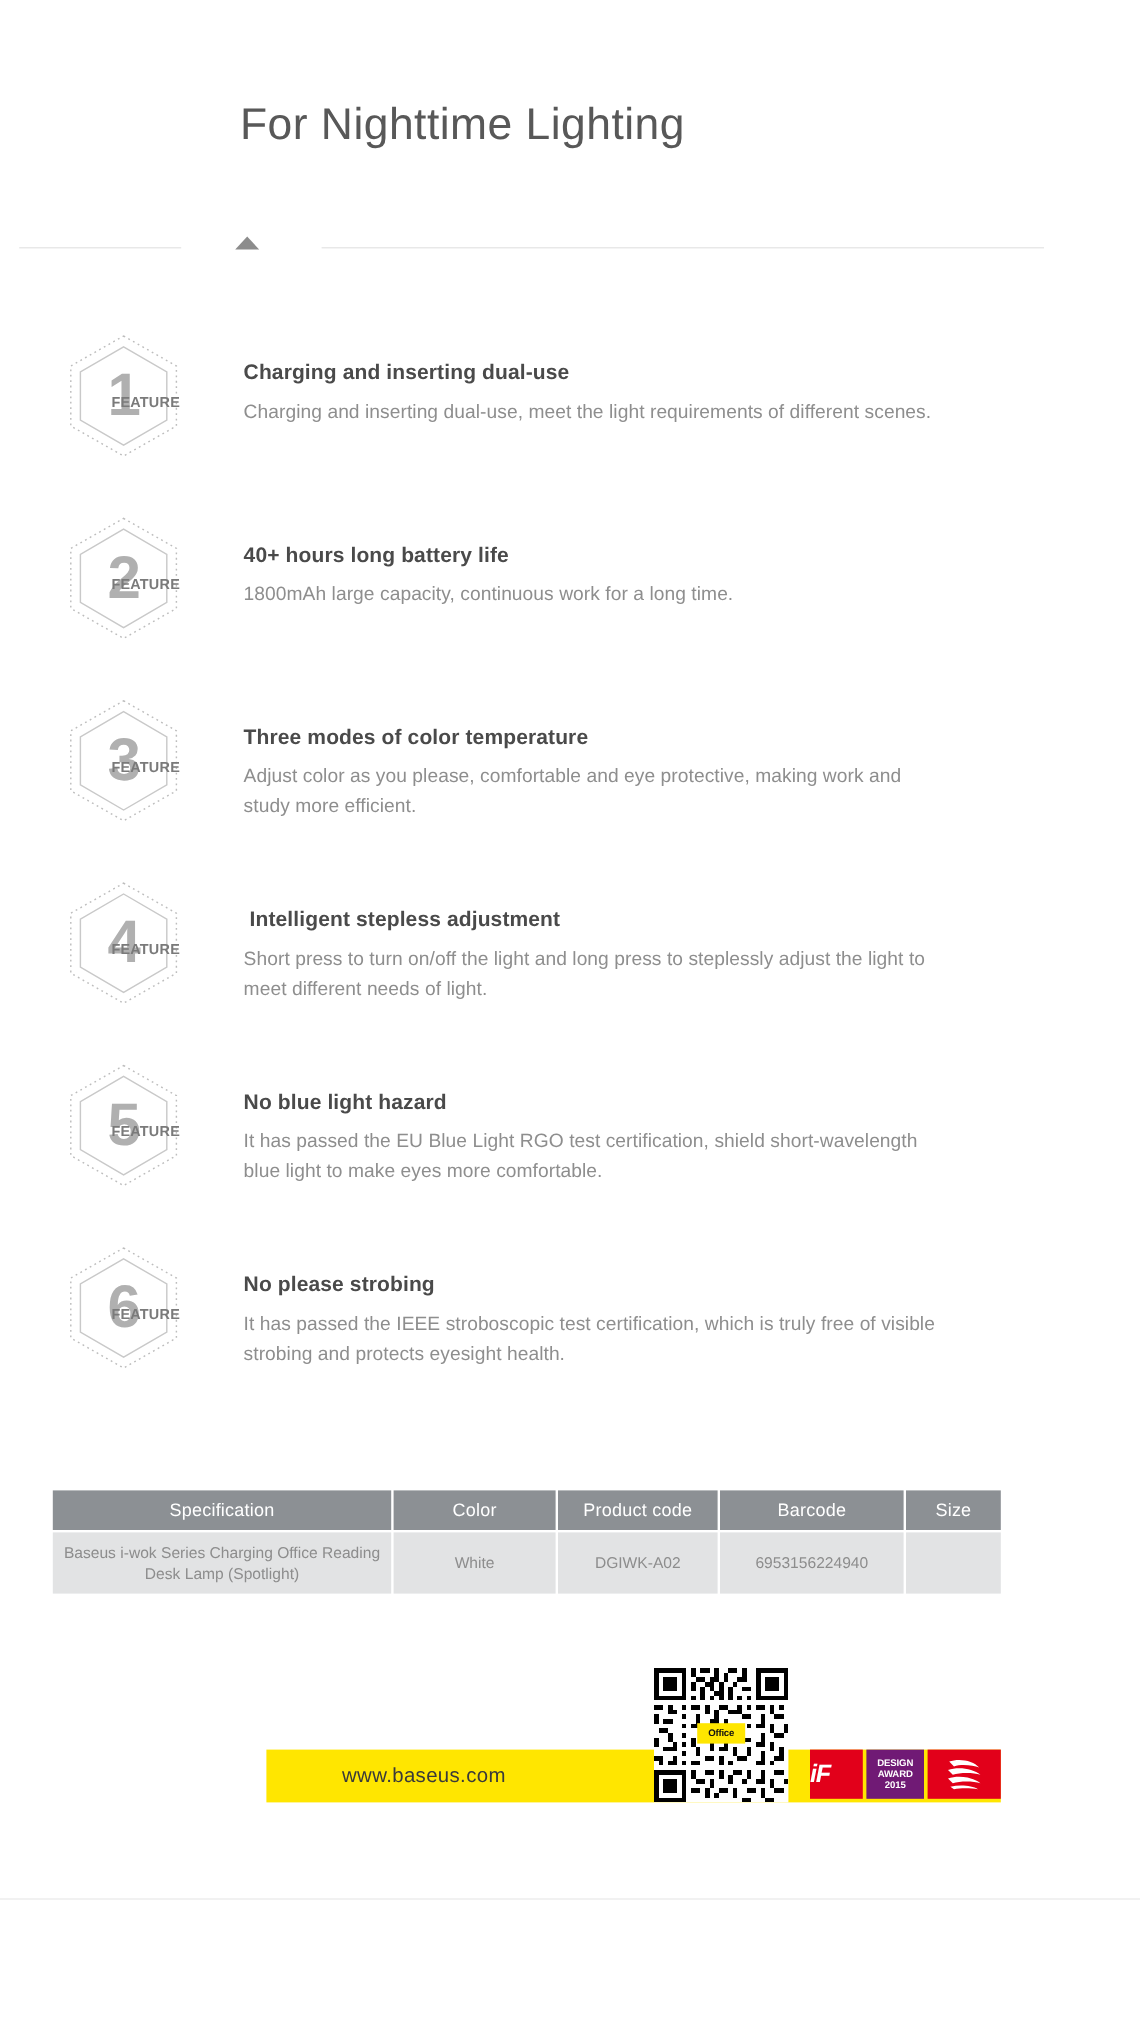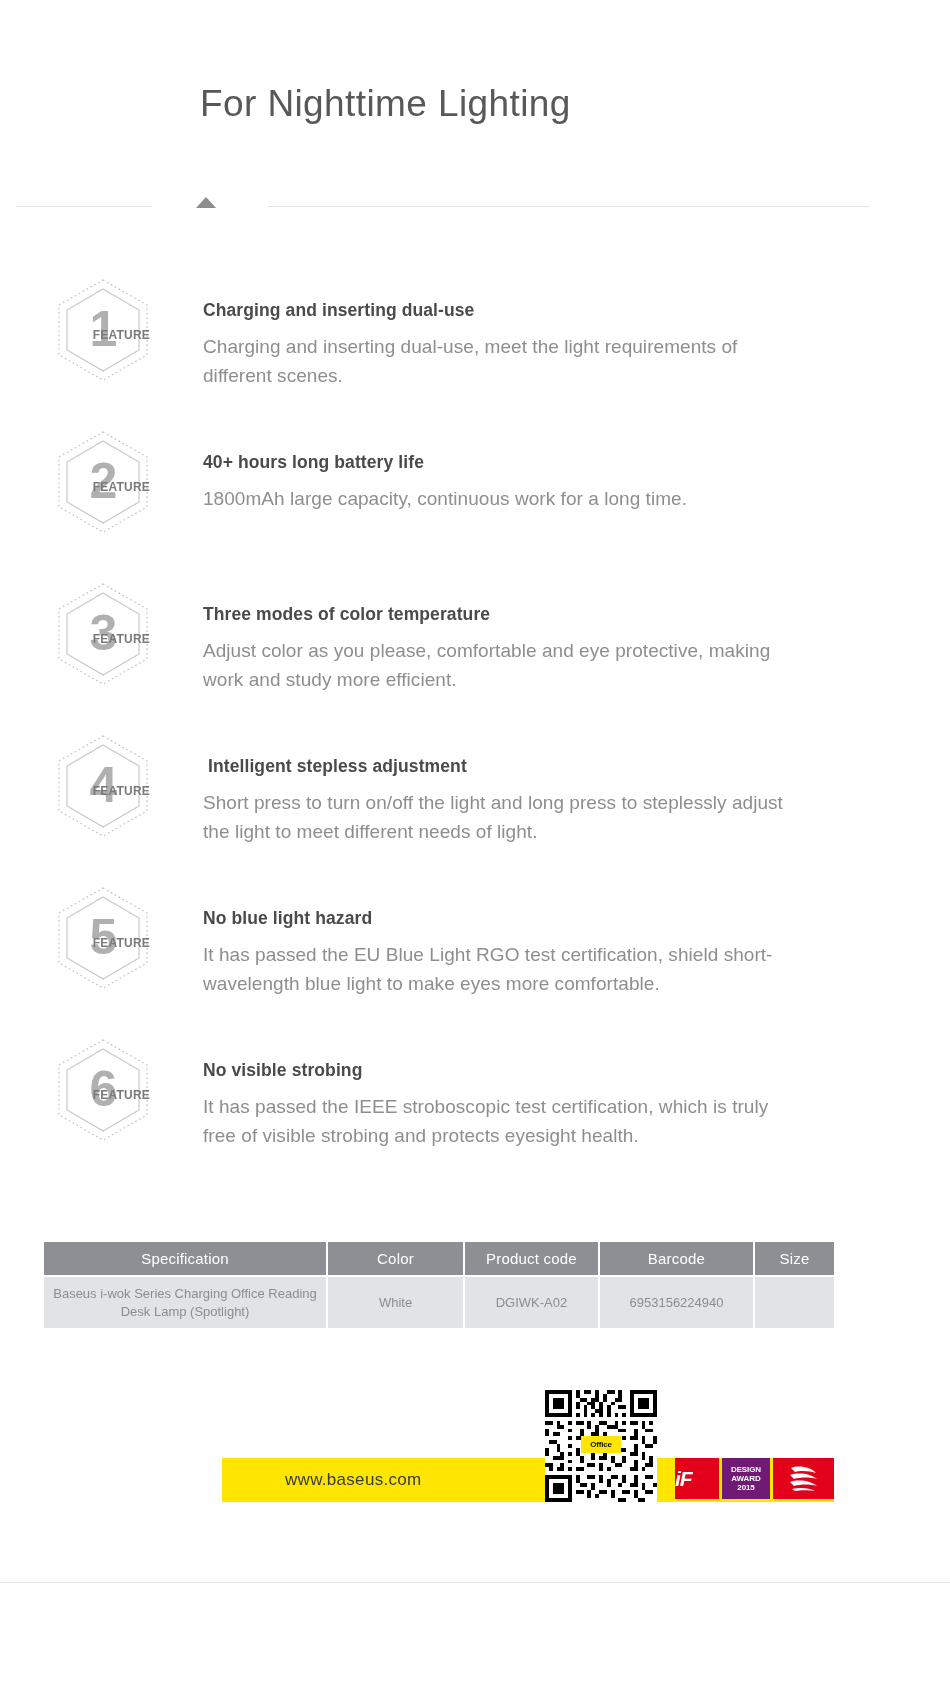--- a/index.html
+++ b/index.html
@@ -119,21 +119,21 @@
   .feature-title {
     font-size: 17.5px;
     font-weight: 700;
     color: #4a4a4a;
     letter-spacing: 0.1px;
     line-height: 1.25;
     margin-bottom: 10px;
     white-space: pre;
   }
   .feature-desc {
-    font-size: 19px;
+    font-size: 16px;
     font-weight: 400;
     color: #8e8e8e;
     line-height: 1.55;
     letter-spacing: 0.05px;
     max-width: 580px;
   }
 
   
   .spec-table {
     position: absolute;
@@ -382,21 +382,21 @@
     <div class="feature">
       <div class="badge">
         <svg viewBox="0 0 94 104" xmlns="http://www.w3.org/2000/svg">
           <polygon points="47,2 91,27 91,77 47,102 3,77 3,27" fill="none" stroke="#bdbdbd" stroke-width="1.2" stroke-dasharray="1.5 3"></polygon>
           <polygon points="47,11 83,32 83,72 47,93 11,72 11,32" fill="none" stroke="#c9c9c9" stroke-width="1.2"></polygon>
         </svg>
         <div class="num">6</div>
         <div class="word">FEATURE</div>
       </div>
       <div class="feature-text">
-        <div class="feature-title">No visible strobing</div>
+        <div class="feature-title">No please strobing</div>
         <div class="feature-desc">It has passed the IEEE stroboscopic test certification, which is truly free of visible strobing and protects eyesight health.</div>
       </div>
     </div>
 
   </div>
 
   <table class="spec-table">
     <thead>
       <tr>
         <th class="col-spec">Specification</th>

